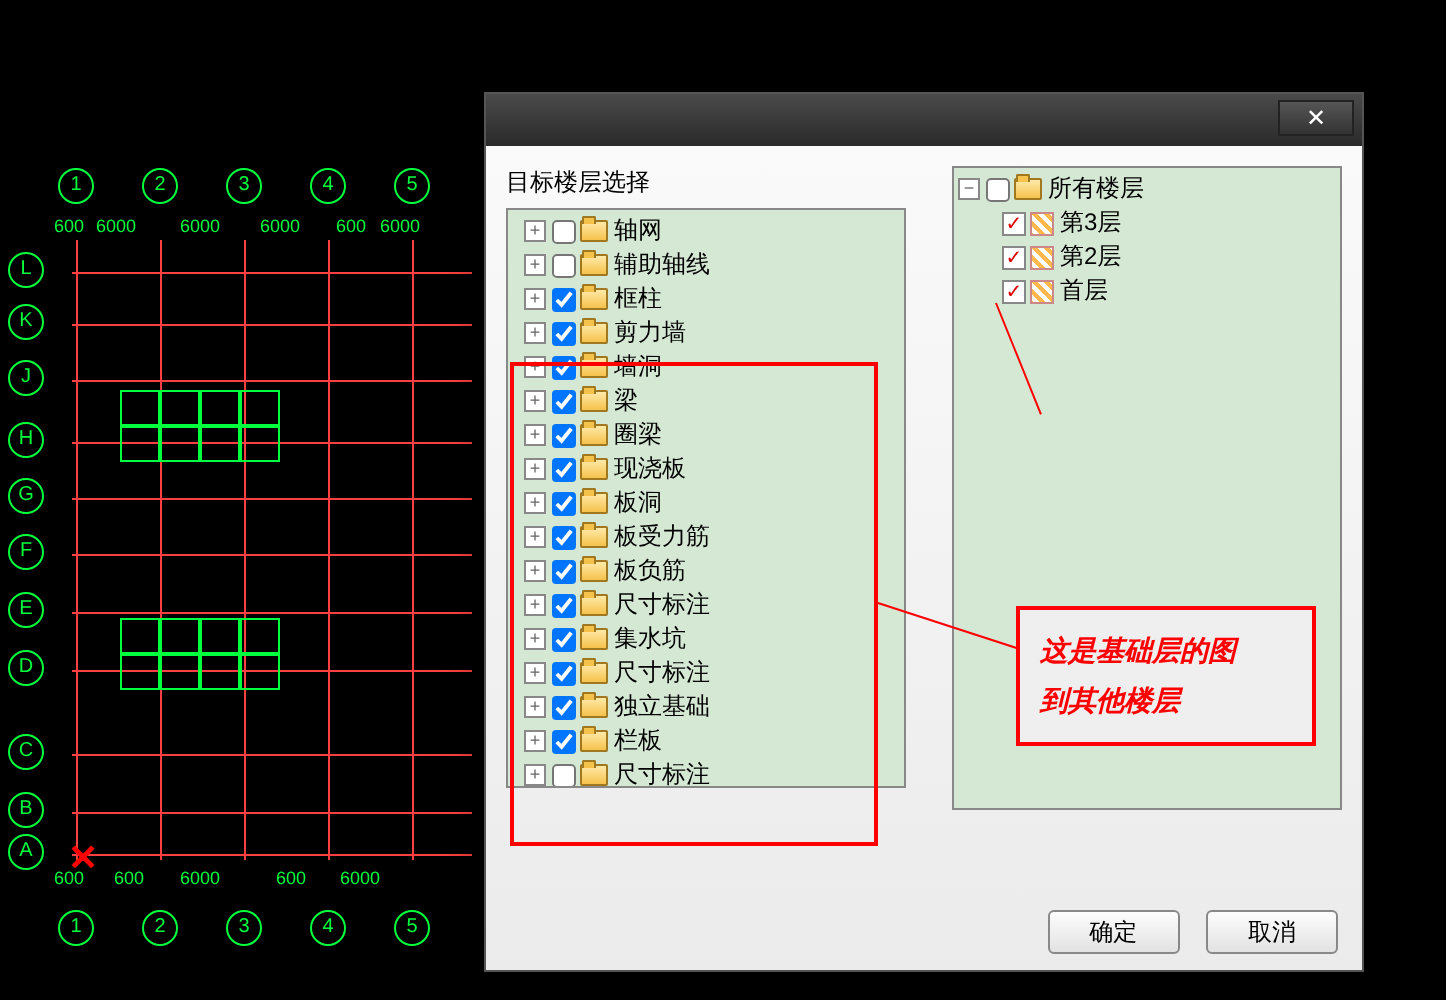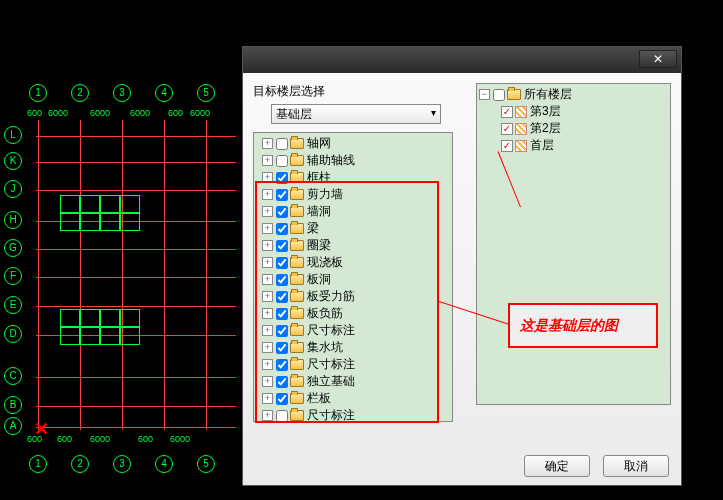--- a/index.html
+++ b/index.html
@@ -125,23 +125,20 @@
   <div class="red-x" style="left:34px; top:418px;">✕</div>
 </div>
 
 <div class="dialog">
   <div class="titlebar">
     <div class="close-btn">✕</div>
   </div>
   <div class="dialog-body">
     <div class="left-pane">
       <span class="label">目标楼层选择</span>
-      <div class="combo">
-        <span>基础层</span>
-      </div>
       <div class="treebox" id="element-tree">
           <div class="tree-row">
             <span class="indent" style="width:6px"></span>
             <span class="expander">+</span>
             <input type="checkbox" class="cb" style="">
             <span class="fold"></span>
             <span>轴网</span>
           </div>
           <div class="tree-row">
             <span class="indent" style="width:6px"></span>
@@ -284,19 +281,20 @@
     </div>
 
     <div class="hl-box" style="left:12px; top:108px; width:184px; height:242px;"></div>
 
     <div class="callout-line" style="left:196px; top:228px; width:100px; transform:rotate(18deg);"></div>
 
     <div class="callout-line" style="left:255px; top:78px; width:60px; transform:rotate(68deg);"></div>
 
     <div class="callout" style="left:265px; top:230px; width:150px;font-style:italic;">
       <div>这是基础层的图</div>
+      <div>到其他楼层</div>
     </div>
   </div>
   <div class="btn-row">
     <span class="btn">确定</span>
     <span class="btn">取消</span>
   </div>
 </div>
 
 </body></html>

